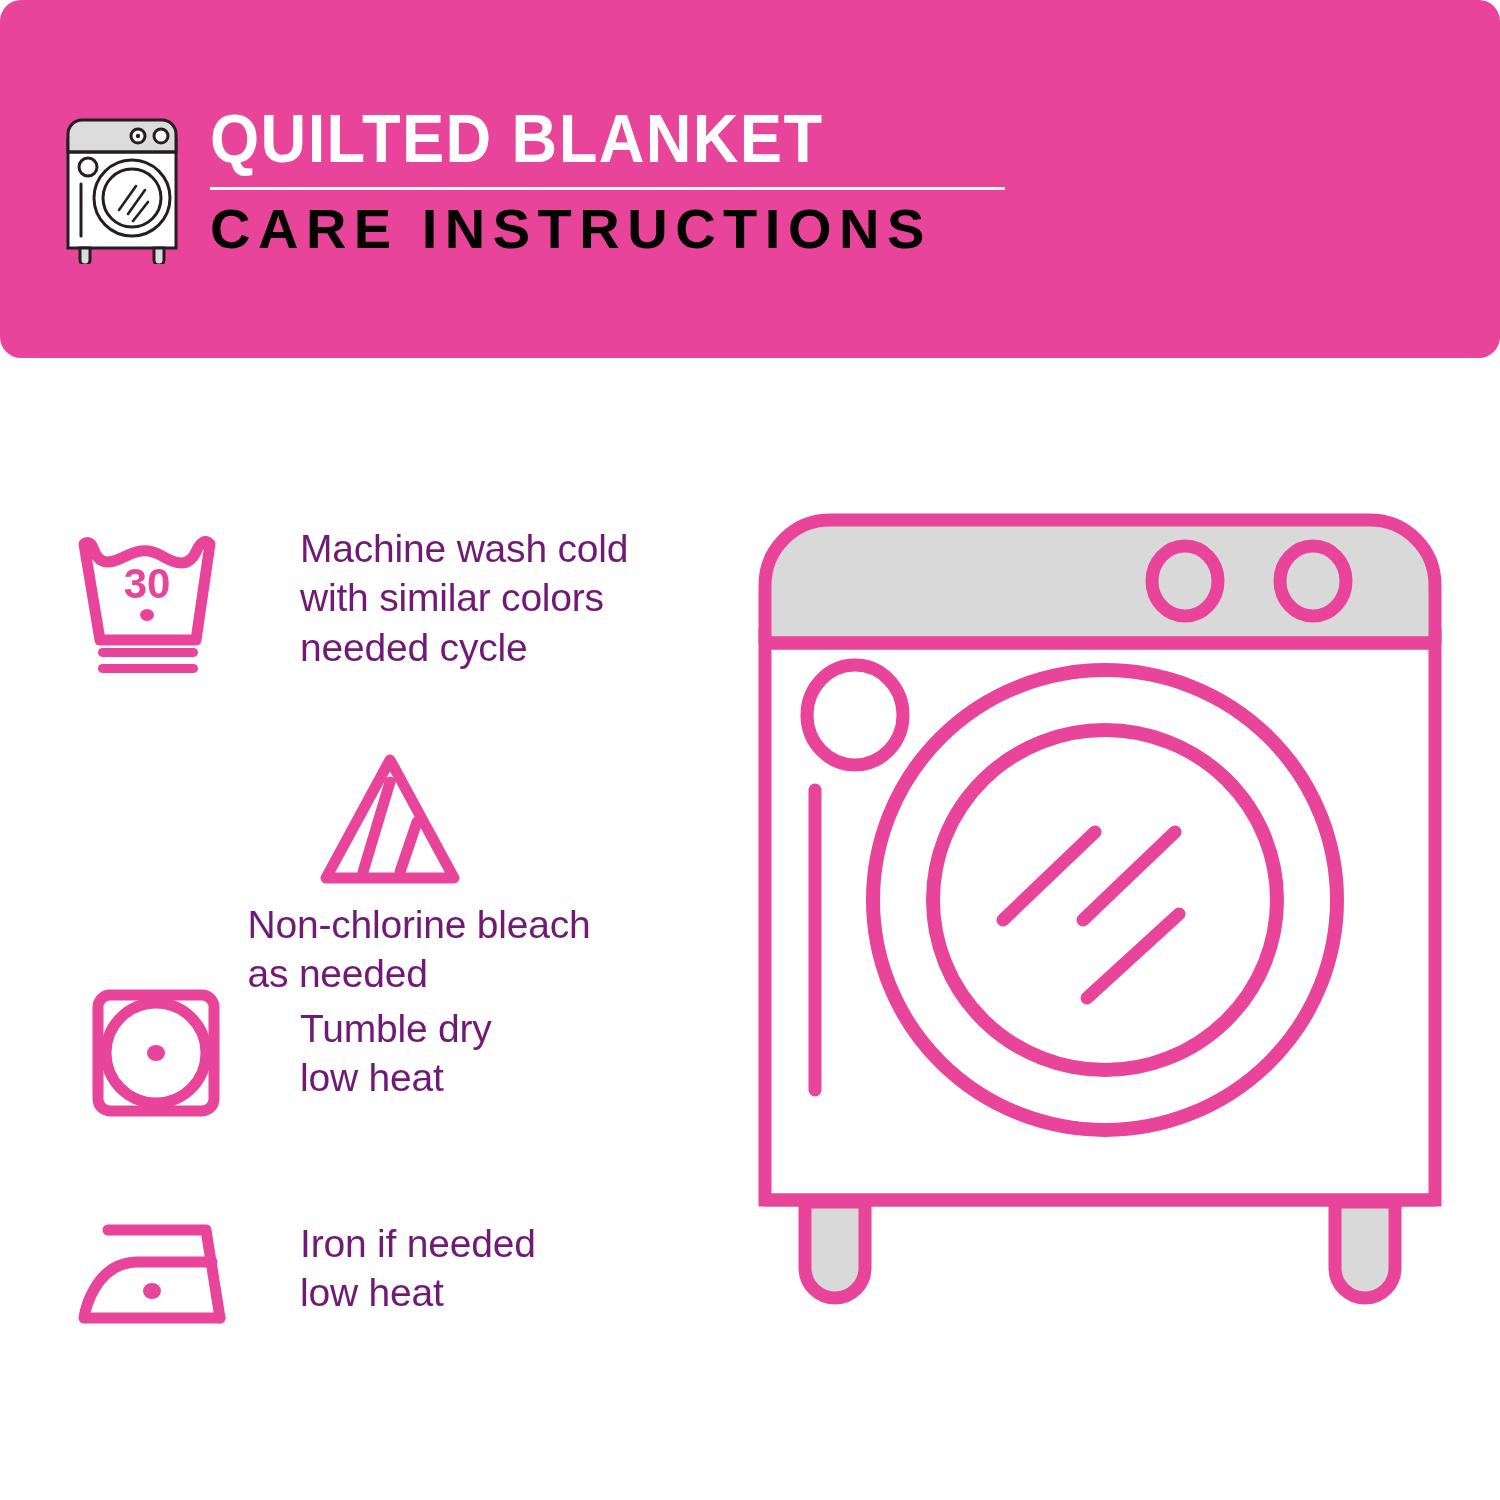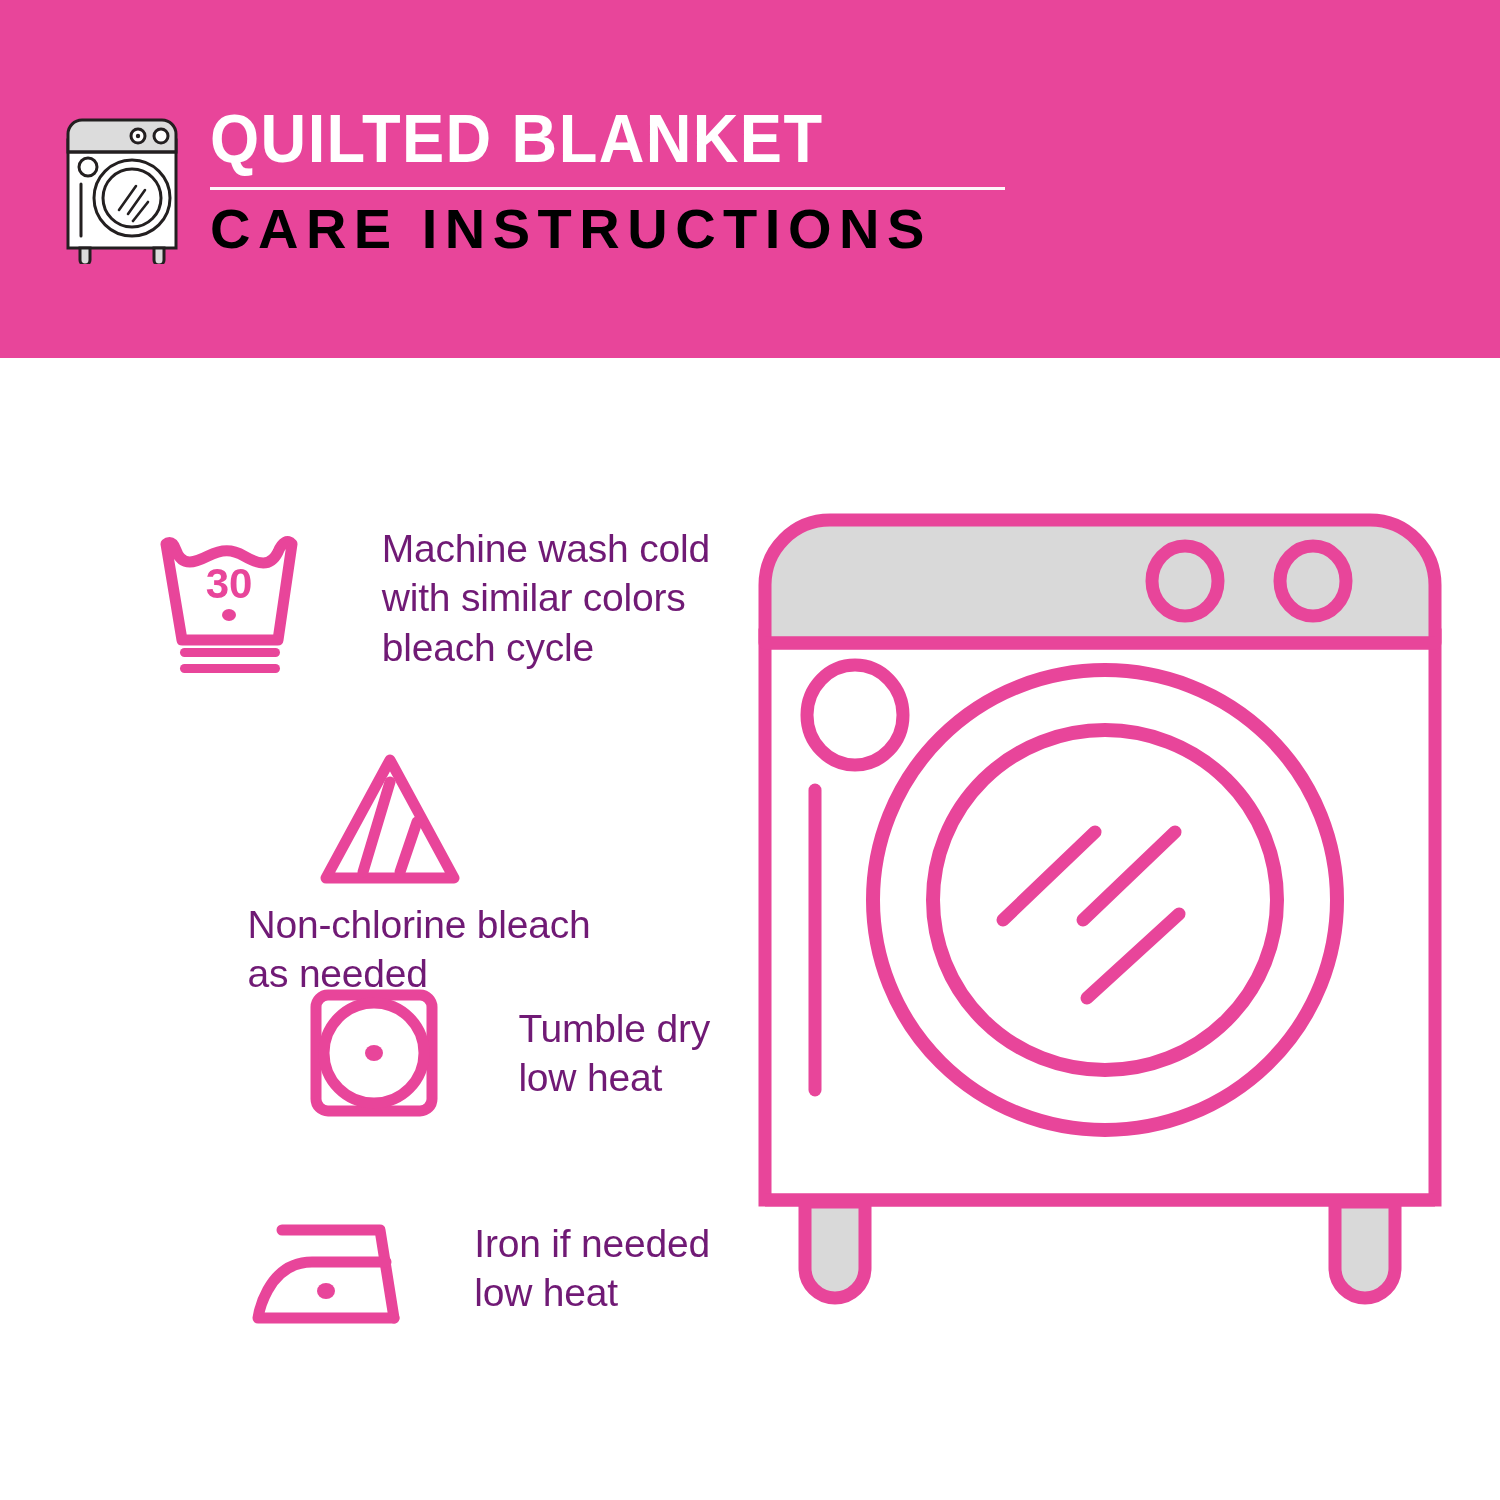--- a/index.html
+++ b/index.html
@@ -17,20 +17,21 @@
 
   
   .header-banner {
     position: absolute;
     left: 0;
     top: 0;
     width: 1500px;
     height: 358px;
     background: #E8459A;
     box-sizing: border-box;
+    border-radius: 21px;
   }
   .header-inner {
     position: absolute;
     left: 62px;
     top: 104px;
     display: flex;
     align-items: flex-start;
   }
   .header-logo {
     width: 126px;
@@ -77,21 +78,20 @@
     top: 358px;
     width: 720px;
     height: 1142px;
   }
   .care-item {
     position: absolute;
     left: 70px;
     display: flex;
     align-items: center;
     width: 640px;
-    justify-content: flex-end;
   }
   .care-item-0 { top: 160px; }
   .care-item-1 { top: 382px; flex-direction: column; }
   .care-item-2 { top: 615px; }
   .care-item-3 { top: 830px; }
 
   .care-symbol {
     width: 172px;
     height: 160px;
     flex: 0 0 auto;
@@ -174,21 +174,21 @@
 
         <ellipse cx="77" cy="93" rx="7" ry="6" fill="#E8459A"></ellipse>
 
         <rect x="28" y="126" width="100" height="9" rx="4.5" fill="#E8459A"></rect>
         <rect x="28" y="142" width="100" height="9" rx="4.5" fill="#E8459A"></rect>
       </svg>
     </div>
     <div class="care-text">
       <span class="ln">Machine wash cold</span>
       <span class="ln">with similar colors</span>
-      <span class="ln">bleach cycle</span>
+      <span class="ln">needed cycle</span>
     </div>
   </div>
 
   <div class="care-item care-item-1">
     <div class="care-symbol">
       <svg viewBox="0 0 172 152" xmlns="http://www.w3.org/2000/svg">
         <path d="M86 16 L150 134 L22 134 Z" fill="none" stroke="#E8459A" stroke-width="11" stroke-linejoin="round"></path>
         <line x1="86" y1="38" x2="59" y2="128" stroke="#E8459A" stroke-width="11" stroke-linecap="round"></line>
         <line x1="113" y1="78" x2="96" y2="128" stroke="#E8459A" stroke-width="11" stroke-linecap="round"></line>
       </svg>

